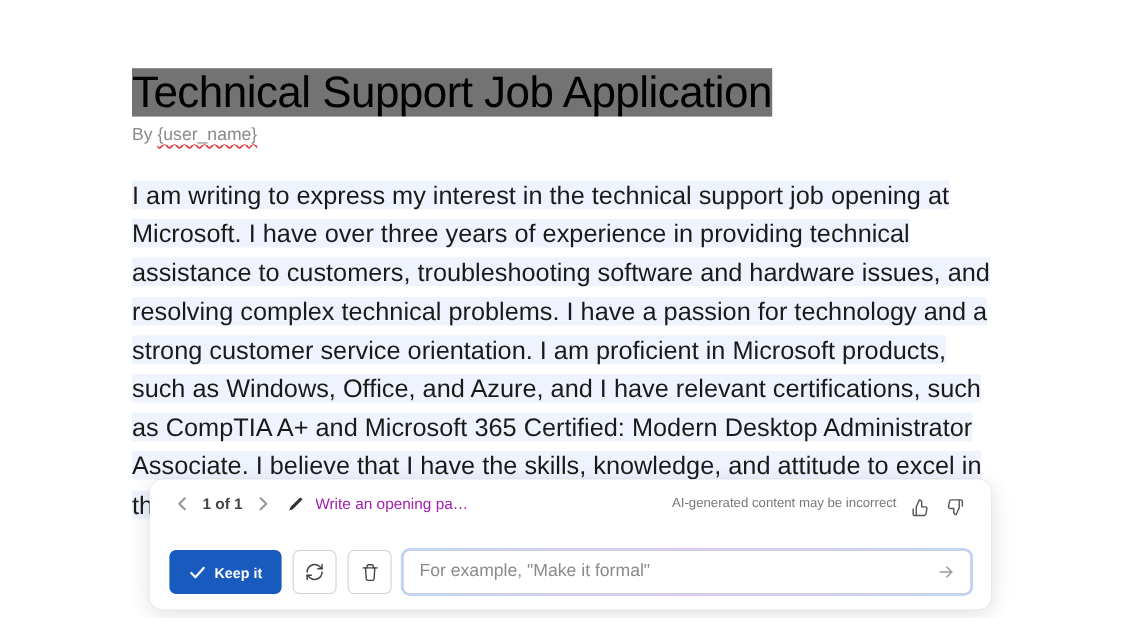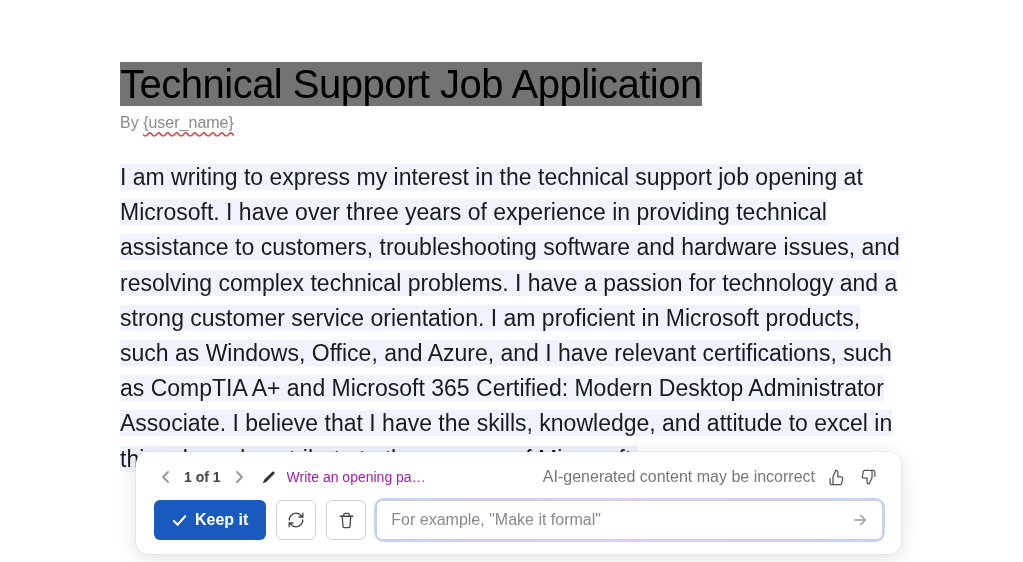--- a/index.html
+++ b/index.html
@@ -55,23 +55,23 @@
       left: 136px;
       right: 122px;
       bottom: 8px;
       background: #ffffff;
       border-radius: 12px;
       box-shadow: 0 4px 20px rgba(0,0,0,0.12), 0 0 0 1px rgba(0,0,0,0.04);
       padding: 14px 18px 14px 18px;
     }
     .ai-top-row {
       display: flex;
-      align-items: center;
+      align-items: flex-start;
       gap: 10px;
-      padding: 0 4px 12px 4px;
+      padding: 0 4px 28px 4px;
     }
     .chev {
       width: 16px;
       height: 16px;
       display: inline-flex;
       align-items: center;
       justify-content: center;
       color: #999;
       cursor: pointer;
     }
@@ -92,21 +92,21 @@
     .prompt-label {
       font-size: 14px;
       color: #a21caf;
       white-space: nowrap;
       overflow: hidden;
       text-overflow: ellipsis;
       max-width: 180px;
     }
     .spacer { flex: 1; }
     .disclaimer {
-      font-size: 16px;
+      font-size: 12px;
       color: #777;
     }
     .feedback-btn {
       width: 22px;
       height: 22px;
       display: inline-flex;
       align-items: center;
       justify-content: center;
       cursor: pointer;
       color: #555;
@@ -117,21 +117,21 @@
       display: flex;
       align-items: stretch;
       gap: 10px;
     }
     .keep-btn {
       background: #185abd;
       color: #fff;
       border: none;
       border-radius: 6px;
       padding: 0 18px;
-      font-size: 16px;
+      font-size: 13px;
       font-weight: 600;
       display: inline-flex;
       align-items: center;
       gap: 8px;
       cursor: pointer;
       height: 40px;
     }
     .keep-btn svg { stroke: #fff; }
     .icon-btn {
       width: 40px;

